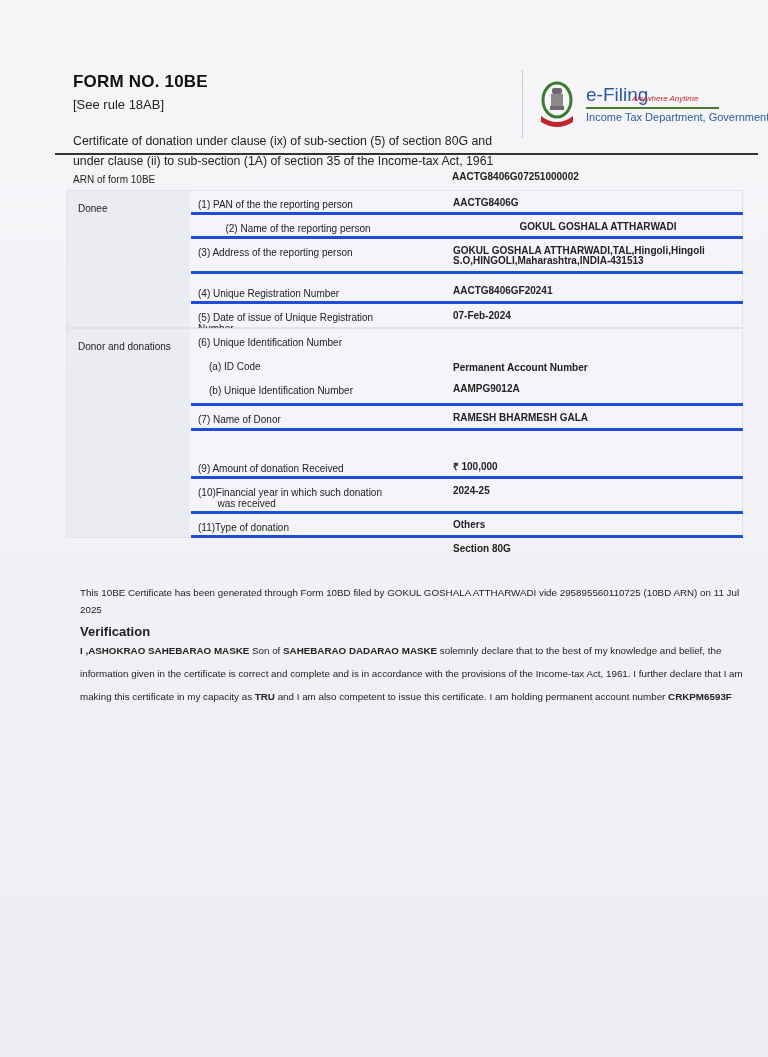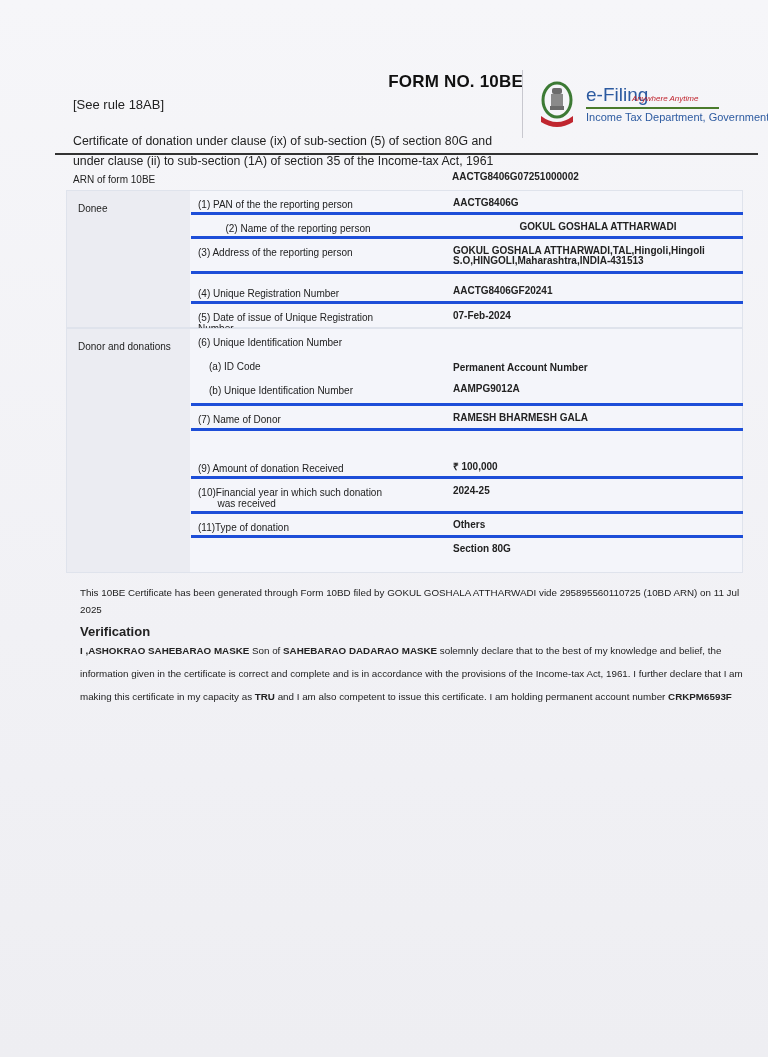--- a/index.html
+++ b/index.html
@@ -9,21 +9,21 @@
       font-family: "Liberation Sans", sans-serif;
       color: #1a1a1a;
       position: relative;
       overflow: hidden;
     }
     .page {
       position: absolute; left: 0; top: 0; width: 768px; height: 1057px;
       background: linear-gradient(180deg, #f6f6f9 0%, #f1f1f5 60%, #eeeef2 100%);
     }
     .header { position: absolute; left: 73px; top: 72px; width: 450px; }
-    .form-no { font-size: 17px; font-weight: bold; color: #111; letter-spacing: 0.2px; text-align: right; }
+    .form-no { font-size: 17px; font-weight: bold; color: #111; letter-spacing: 0.2px; }
     .rule { font-size: 13px; margin-top: 5px; color: #222; }
     .cert-title { font-size: 12.3px; line-height: 20px; margin-top: 19px; color: #222; }
     .logo-sep { position: absolute; left: 522px; top: 70px; width: 1px; height: 68px; background: #c8c8cf; }
     .logo { position: absolute; left: 540px; top: 80px; width: 180px; height: 56px; }
     .emblem { position: absolute; left: 0; top: 0; width: 34px; height: 50px; }
     .efiling { position: absolute; left: 46px; top: 4px; font-size: 19px; color: #2c5aa0; }
     .efiling-sub { position: absolute; left: 92px; top: 14px; font-size: 8px; color: #c0262f; font-style: italic; }
     .logo-line { position: absolute; left: 46px; top: 27px; width: 133px; height: 2px; background: #4a7b2c; }
     .logo-dept { position: absolute; left: 46px; top: 31px; font-size: 11px; color: #2c5aa0; white-space: nowrap; }
     .hr { position: absolute; left: 55px; top: 153px; width: 703px; height: 2px; background: #333; }
@@ -102,21 +102,21 @@
     <div class="row" style="top:83px; height:30px;">
       <div class="lbl" style="top:14px;">(4)  Unique Registration Number</div>
       <div class="val" style="top:12px;">AACTG8406GF20241</div>
     </div>
     <div class="row" style="top:113px; height:24px;">
       <div class="lbl">(5)  Date of issue of Unique Registration Number</div>
       <div class="val">07-Feb-2024</div>
     </div>
   </div>
 
-  <div class="section" style="top:328px; height:245px;">
+  <div class="section" style="top:328px; height:210px;">
     <div class="left">
       <div class="sec-label">Donor and donations</div>
     </div>
     <div class="row" style="top:0; height:24px; border-bottom:none;">
       <div class="lbl">(6)  Unique Identification Number</div>
       <div class="val"></div>
     </div>
     <div class="row" style="top:24px; height:24px; border-bottom:none;">
       <div class="lbl sub">(a)    ID Code</div>
       <div class="val" style="top:10px;">Permanent Account Number</div>

